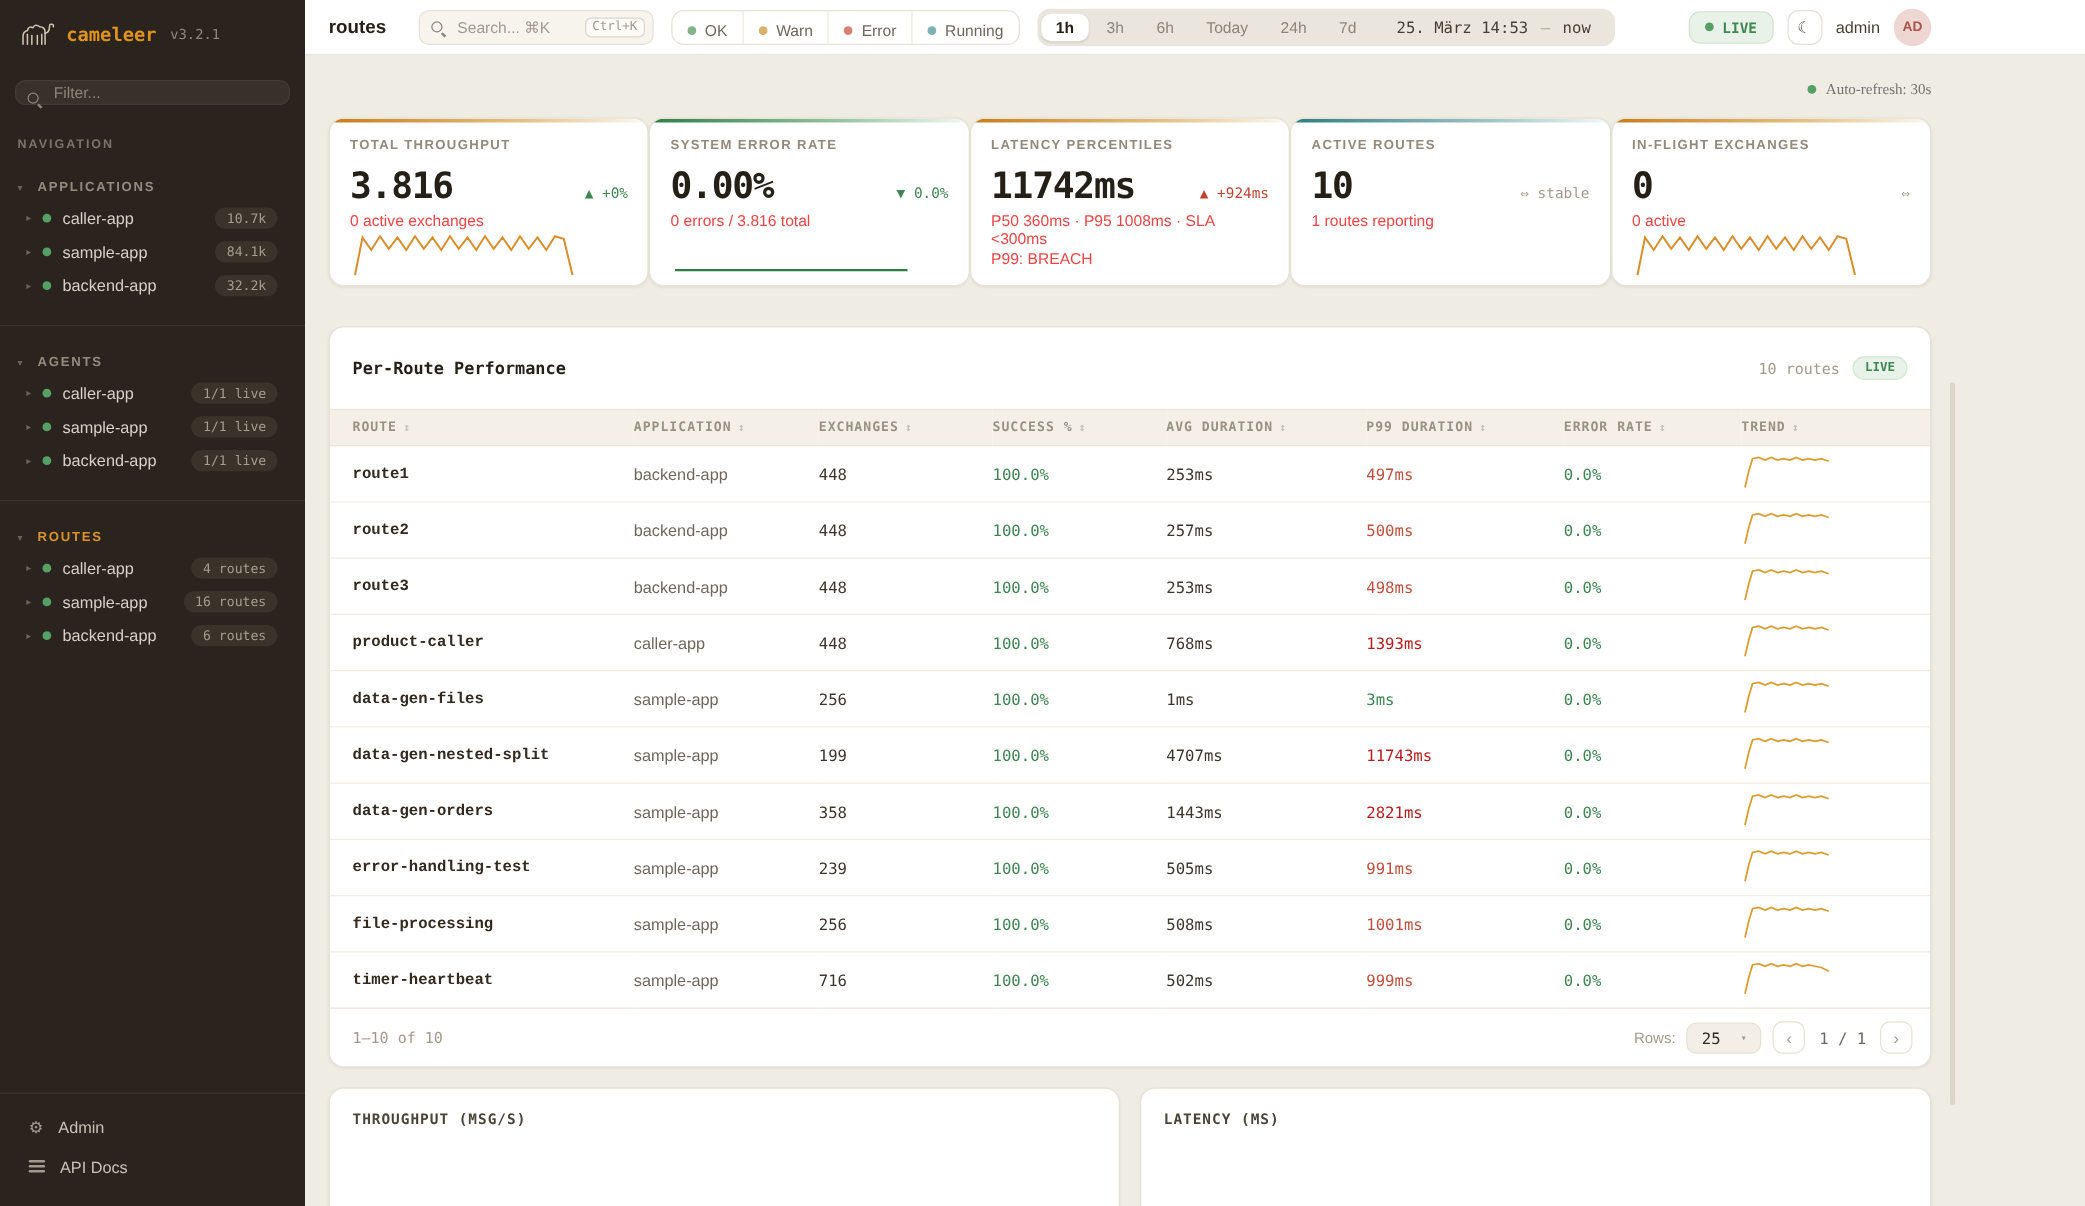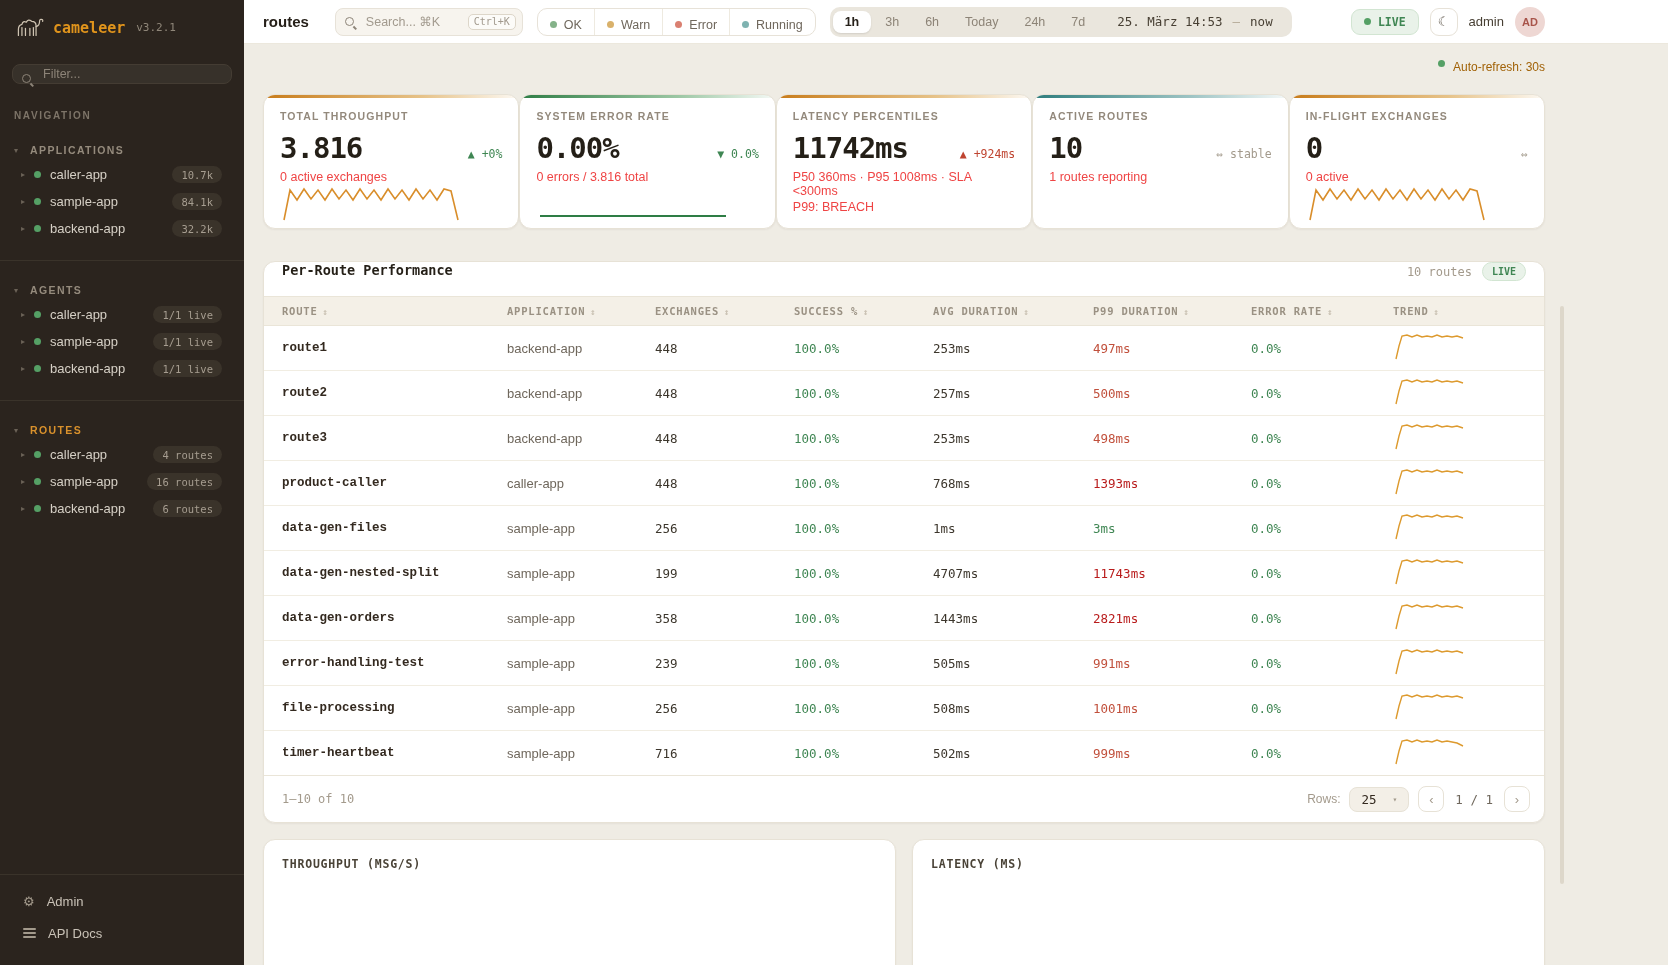--- a/index.html
+++ b/index.html
@@ -78,22 +78,22 @@
     color:#3f8653; border-radius:9px; padding:5px 12px; font-family:"DejaVu Sans Mono",monospace;
     font-size:11.5px; font-weight:bold; cursor:pointer; }
   .theme-btn { width:28px; height:28px; border:1px solid #e7e2d8; border-radius:9px; background:#fff;
     color:#5b5348; display:grid; place-items:center; font-size:13px; cursor:pointer; }
   .username { font-size:13px; color:#473f33; }
   .avatar { width:30px; height:30px; border-radius:50%; background:#eed7d3; color:#a8544a;
     font-size:11px; font-weight:bold; display:grid; place-items:center; cursor:pointer; }
 
   .content { flex:1; overflow:hidden; padding:16px 0 0 19px; position:relative; }
   .content-inner { width:1282px; }
-  .autorefresh { height:22px; display:flex; justify-content:flex-end; align-items:flex-start; gap:8px;
-    margin-bottom:12px; font-family:Liberation Sans, sans-serif; font-size:12px; color:#a16207; }
+  .autorefresh { height:22px; display:flex; justify-content:flex-end; align-items:center; gap:8px;
+    margin-bottom:12px; font-family:Liberation Serif, serif; font-size:12px; color:#737373; }
 
   
   .kpi-row { display:flex; gap:0; }
   .kpi-card { flex:1; background:#fff; border-radius:12px; height:135px; position:relative;
     padding:15px 16px 0; border:1px solid #e7e2d6; box-shadow:0 1px 2px rgba(31,26,18,.05); overflow:hidden; }
   .kpi-accent { position:absolute; top:0; left:0; right:0; height:3px; }
   .accent-orange { background:linear-gradient(90deg,#c87c1a,#e6c288 62%,rgba(230,194,136,.1)); }
   .accent-green  { background:linear-gradient(90deg,#2e7d45,#9cc7a4 62%,rgba(156,199,164,.1)); }
   .accent-teal   { background:linear-gradient(90deg,#2e7d7d,#9ec4c4 62%,rgba(158,196,196,.1)); }
   .kpi-title { font-size:10.5px; letter-spacing:1.1px; color:#93897c; font-weight:bold; }
@@ -101,21 +101,21 @@
   .kpi-value { font-family:"DejaVu Sans Mono",monospace; font-size:29px; font-weight:bold; color:#241f17;
     letter-spacing:-1px; }
   .kpi-delta { margin-left:auto; font-family:"DejaVu Sans Mono",monospace; font-size:11.5px; }
   .delta-green { color:#3f8653; } .delta-red { color:#bf4430; } .delta-gray { color:#a39a8c; }
   .kpi-sub { font-size:12.5px; color:#ef4444; margin-top:5px; }
   .kpi-spark { position:absolute; left:16px; bottom:6px; }
 
   
   .panel { margin-top:32px; width:1282px; background:#fff; border:1px solid #e7e2d6; border-radius:12px;
     box-shadow:0 1px 2px rgba(31,26,18,.05); overflow:hidden; }
-  .panel-header { display:flex; align-items:flex-start; height:34px; padding:0 18px; }
+  .panel-header { display:flex; align-items:center; height:65px; padding:0 18px; }
   .panel-title { font-family:"DejaVu Sans Mono",monospace; font-size:13.5px; font-weight:bold; color:#241f17; }
   .panel-meta { margin-left:auto; display:flex; align-items:center; gap:10px; }
   .routes-count { font-family:"DejaVu Sans Mono",monospace; font-size:12px; color:#a39a8c; }
   .live-badge.small { padding:3px 9px; font-size:10px; border-radius:999px; }
   table { width:100%; border-collapse:collapse; }
   thead th { background:#f4f0e7; border-top:1px solid #eae5d8; border-bottom:1px solid #eae5d8;
     font-family:"DejaVu Sans Mono",monospace; font-size:10.5px; letter-spacing:.8px; color:#9a9183;
     font-weight:bold; text-align:left; padding:8px 10px 8px 0; white-space:nowrap; cursor:pointer; }
   thead th:first-child { padding-left:18px; }
   .sort-ic { color:#c9c1b2; font-size:9px; margin-left:5px; }

